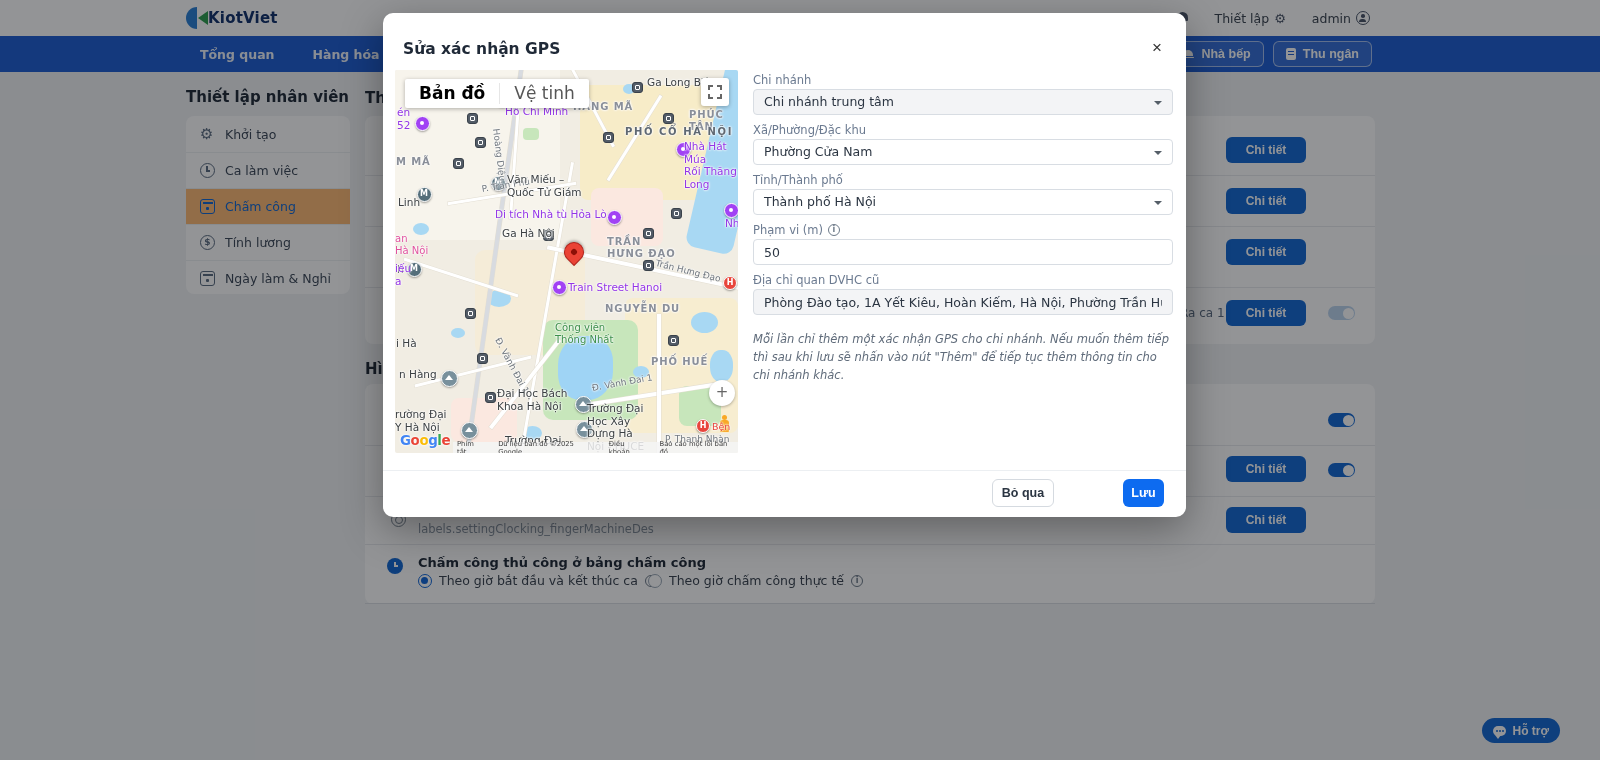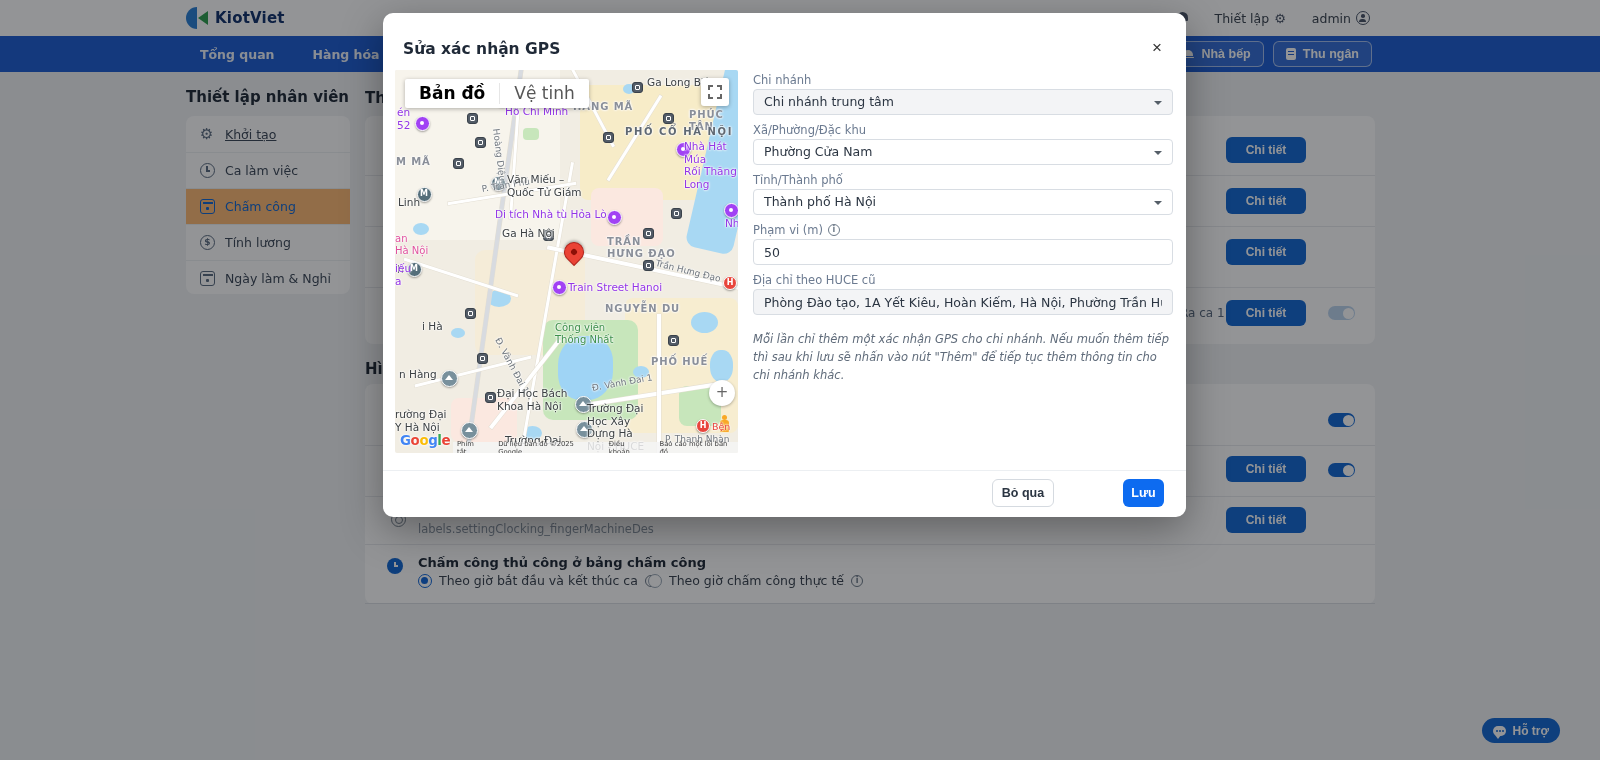--- a/index.html
+++ b/index.html
@@ -1,21 +1,21 @@
 <!DOCTYPE html>
 <html><head>
 <meta charset="utf-8">
 <style>
   * { margin:0; padding:0; box-sizing:border-box; }
   html,body { width:1600px; height:760px; overflow:hidden; }
   body { font-family:"DejaVu Sans","Liberation Sans",sans-serif; background:#f0f2f5; position:relative; color:#2b3542; }
 
   
   .topbar { position:absolute; left:0; top:0; width:1600px; height:36px; background:#ffffff; z-index:1; }
-  .logo { position:absolute; left:186px; top:7px; display:flex; align-items:center; gap:7px; }
+  .logo { position:absolute; left:186px; top:7px; display:flex; align-items:center; }
   .logo-mark { position:relative; width:22px; height:22px; }
   .logo-mark .half { position:absolute; left:0; top:0; width:11px; height:22px; background:#2a7fd4; border-radius:11px 0 0 11px; }
   .logo-mark .leaf { position:absolute; left:12px; top:4px; width:0; height:0; border-top:7px solid transparent; border-bottom:7px solid transparent; border-right:10px solid #2e9e4f; }
   .logo-text { font-size:15px; font-weight:700; color:#10306b; letter-spacing:.2px; }
   .top-right { position:absolute; right:230px; top:0; height:36px; display:flex; align-items:center; gap:26px; }
   .bell { position:relative; width:13px; height:12px; }
   .bell .dome { position:absolute; left:1px; top:0; width:11px; height:9px; background:#4a5568; border-radius:6px 6px 1px 1px; }
   .bell .clapper { position:absolute; left:5px; top:10px; width:3px; height:3px; border-radius:50%; background:#4a5568; }
   .top-link { display:flex; align-items:center; gap:5px; font-size:12.5px; color:#39434f; }
   .gear-glyph { font-size:13px; color:#4a5568; line-height:1; }
@@ -32,21 +32,21 @@
   .ic-cloche { position:relative; width:13px; height:9px; }
   .ic-cloche::before { content:""; position:absolute; left:1.5px; top:0; width:10px; height:6px; background:#fff; border-radius:6px 6px 0 0; }
   .ic-cloche::after { content:""; position:absolute; left:0; top:7px; width:13px; height:1.8px; background:#fff; border-radius:1px; }
   .ic-doc { position:relative; width:10px; height:12px; background:#fff; border-radius:2px; }
   .ic-doc::after { content:""; position:absolute; left:2px; top:3px; width:6px; height:1.4px; background:#1d5ed2; box-shadow:0 3px 0 #1d5ed2; }
 
   
   .side-title { position:absolute; left:186px; top:88px; font-size:15px; font-weight:700; color:#1f2937; z-index:1; }
   .side-card { position:absolute; left:186px; top:116px; width:164px; height:178px; background:#fff; border-radius:8px; z-index:1; }
   .side-item { position:absolute; left:0; width:164px; height:36px; display:flex; align-items:center; gap:10px; padding:0 14px; font-size:12.5px; color:#3c4858; border-top:1px solid #eef0f3; }
-  .side-item:first-child { border-top:none;text-decoration:underline; }
+  .side-item:first-child { border-top:none; }
   .side-item.active { background:#fdba74; color:#1268d3; font-weight:400; }
   .ic { width:15px; height:15px; position:relative; display:inline-block; flex:0 0 15px; color:#5a6b80; }
   .side-item.active .ic { color:#1268d3; }
   .ic-gear::before { content:"⚙"; font-size:15px; line-height:15px; position:absolute; left:0; top:0; }
   .ic-clock { border:1.5px solid currentColor; border-radius:50%; }
   .ic-clock::after { content:""; position:absolute; left:5.2px; top:2.4px; width:1.5px; height:4.5px; background:currentColor; }
   .ic-clock::before { content:""; position:absolute; left:5.2px; top:6px; width:3.8px; height:1.5px; background:currentColor; }
   .ic-cal { border:1.5px solid currentColor; border-radius:3px; }
   .ic-cal::before { content:""; position:absolute; left:1.5px; right:1.5px; top:2.4px; height:1.5px; background:currentColor; }
   .ic-cal::after { content:""; position:absolute; left:4.5px; top:6.5px; width:3px; height:3px; background:currentColor; border-radius:1px; }
@@ -342,21 +342,21 @@
       <span class="ml pink" data-interactable="false" style="left: 0px; top: 163px;">an
 Hà Nội</span>
       <span class="ml dark" data-interactable="false" style="left: 2px; top: 193px;">h</span>
       <span class="ml purple" data-interactable="false" style="left: 0px; top: 192px;">iếu
 a</span>
       <span class="ml area" data-interactable="false" style="left: 212px; top: 166px;">TRẦN
 HƯNG ĐẠO</span>
       <span class="ml street" data-interactable="false" style="left: 262px; top: 188px; transform: rotate(14deg);">Trần Hưng Đạo</span>
       <span class="ml purple" data-interactable="false" style="left: 173px; top: 211px;">Train Street Hanoi</span>
       <span class="ml area" data-interactable="false" style="left: 210px; top: 233px;">NGUYỄN DU</span>
-      <span class="ml dark" data-interactable="false" style="left: 1px; top: 250px; margin-left: 26px;">i Hà</span>
+      <span class="ml dark" data-interactable="false" style="left: 1px; top: 267px;">i Hà</span>
       <span class="ml park" data-interactable="false" style="left: 160px; top: 252px;">Công viên
 Thống Nhất</span>
       <span class="ml area" data-interactable="false" style="left: 256px; top: 286px;">PHỐ HUẾ</span>
       <span class="ml street" data-interactable="false" style="left: 107px; top: 266px; transform: rotate(62deg);">Đ. Vành Đai 1</span>
       <span class="ml street" data-interactable="false" style="left: 196px; top: 313px; transform: rotate(-10deg);">Đ. Vành Đai 1</span>
       <span class="ml dark" data-interactable="false" style="left: 4px; top: 298px;">n Hàng</span>
       <span class="ml dark" data-interactable="false" style="left: 102px; top: 317px;">Đại Học Bách
 Khoa Hà Nội</span>
       <span class="ml dark" data-interactable="false" style="left: 192px; top: 332px;">Trường Đại
 Học Xây
@@ -416,21 +416,21 @@
       <div class="fctrl select" data-interactable="true">Thành phố Hà Nội</div>
     </div>
     <div class="fgroup">
       <div class="flabel">
         <span data-interactable="false">Phạm vi (m)</span>
         <span class="info" data-interactable="true">i</span>
       </div>
       <input class="fctrl" data-interactable="true" value="50" style="">
     </div>
     <div class="fgroup">
-      <div class="flabel" data-interactable="false">Địa chỉ theo HUCE cũ</div>
+      <div class="flabel" data-interactable="false">Địa chỉ quan DVHC cũ</div>
       <input class="fctrl disabled" disabled="" data-interactable="false" value="Phòng Đào tạo, 1A Yết Kiêu, Hoàn Kiếm, Hà Nội, Phường Trần Hưng Đạo, Hà Nội" style="">
     </div>
     <div class="fnote" data-interactable="false">Mỗi lần chỉ thêm một xác nhận GPS cho chi nhánh. Nếu muốn thêm tiếp thì sau khi lưu sẽ nhấn vào nút "Thêm" để tiếp tục thêm thông tin cho chi nhánh khác.</div>
   </div>
 
   <div class="modal-hr" data-interactable="false"></div>
   <button class="btn-skip" data-interactable="true">Bỏ qua</button>
   <button class="btn-save" data-interactable="true">Lưu</button>
 </div>
 

